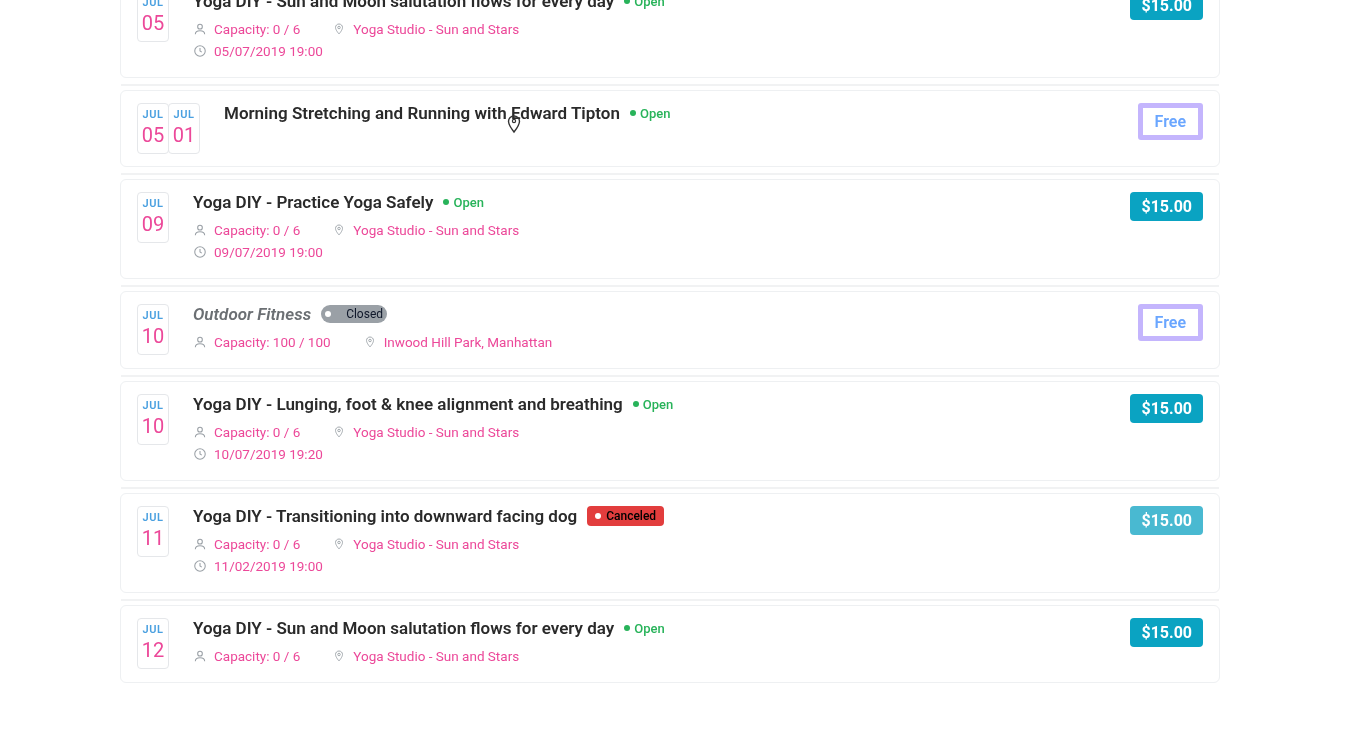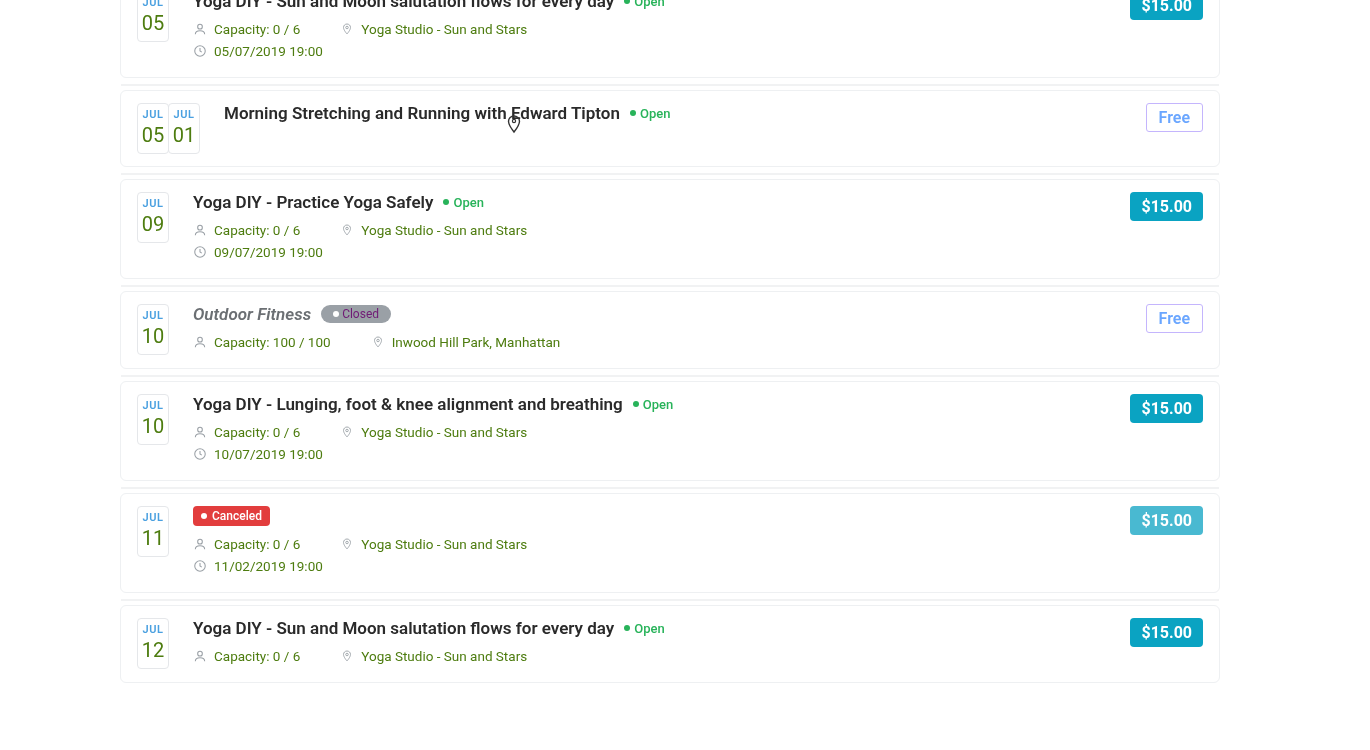--- a/index.html
+++ b/index.html
@@ -49,21 +49,21 @@
   }
   .date-box + .date-box { margin-left:-1px; }
   .date-month {
     font-size:11px;
     color:#4aa0e0;
     font-weight:600;
     letter-spacing:0.5px;
   }
   .date-day {
     font-size:20px;
-    color:#4d7c0f;
+    color:#ec4899;
     font-weight:400;
     line-height:1.2;
     margin-top:2px;
   }
   .content { flex:1; min-width:0; }
   .title-row {
     display:flex;
     align-items:center;
     gap:10px;
     margin-bottom:10px;
@@ -80,44 +80,44 @@
     font-size:13px;
     color:#28b35a;
     font-weight:500;
     gap:4px;
   }
   .badge-open .dot { width:6px; height:6px; border-radius:50%; background:#28b35a; display:inline-block; }
   .badge-closed {
     display:inline-flex;
     align-items:center;
     font-size:12px;
-    color:#701a75;
+    color:#0f172a;
     background:#9aa0a6;
     border-radius:10px;
-    padding:2px 12px;
-    gap:3px;
+    padding:2px 4px;
+    gap:15px;
   }
   .badge-closed .dot { width:6px; height:6px; border-radius:50%; background:#fff; display:inline-block; }
   .badge-canceled {
     display:inline-flex;
     align-items:center;
     font-size:12px;
-    color:#ffffff;
+    color:#000000;
     background:#e23d3d;
     border-radius:4px;
     padding:3px 8px;
     gap:5px;
     font-weight:500;
   }
   .badge-canceled .dot { width:6px; height:6px; border-radius:50%; background:#fff; display:inline-block; }
   .meta-row {
     display:flex;
     align-items:flex-start;
-    gap:40px;
-    color:#4d7c0f;
+    gap:32px;
+    color:#ec4899;
     font-size:13.5px;
     margin-bottom:6px;
   }
   .meta-item {
     display:inline-flex;
     align-items:center;
     gap:7px;
   }
   .ico {
     display:inline-flex;
@@ -135,21 +135,21 @@
   .price-paid {
     background:#0aa3c2;
     color:#fff;
     font-weight:700;
     font-size:16px;
     padding:5px 11px;
     border-radius:4px;
   }
   .price-paid.muted { background:#49b9d1; }
   .price-free {
-    border:1px solid #c4b5fd;
+    border:5px solid #c4b5fd;
     color:#6aa6ff;
     font-weight:600;
     font-size:16px;
     padding:4px 12px;
     border-radius:3px;
     background:#fff;
   }
   .cursor {
     position:absolute;
     width:16px;
@@ -368,37 +368,38 @@
             </span>
           </div>
           <div class="meta-row">
             <span class="meta-item">
               <span class="ico">
                 <svg width="14" height="14" viewBox="0 0 24 24" fill="none" stroke="#9aa0a6" stroke-width="1.8">
                   <circle cx="12" cy="12" r="9"></circle>
                   <path d="M12 7v5l3 2"></path>
                 </svg>
               </span>
-              <span>10/07/2019 19:00</span>
+              <span>10/07/2019 19:20</span>
             </span>
           </div>
         </div>
         <div class="price-col">
           <span class="price-paid">$15.00</span>
         </div>
       </div>
       <div class="card sep" style="">
         <div class="date-boxes">
           <div class="date-box">
             <div class="date-month">JUL</div>
             <div class="date-day">11</div>
           </div>
         </div>
         <div class="content">
           <div class="title-row">
+            <span class="title-text">Yoga DIY - Transitioning into downward facing dog</span>
             <span class="badge-canceled">
               <span class="dot"></span>
               <span>Canceled</span>
             </span>
           </div>
           <div class="meta-row">
             <span class="meta-item">
               <span class="ico">
                 <svg width="14" height="14" viewBox="0 0 24 24" fill="none" stroke="#9aa0a6" stroke-width="1.8">
                   <circle cx="12" cy="8" r="4"></circle>

